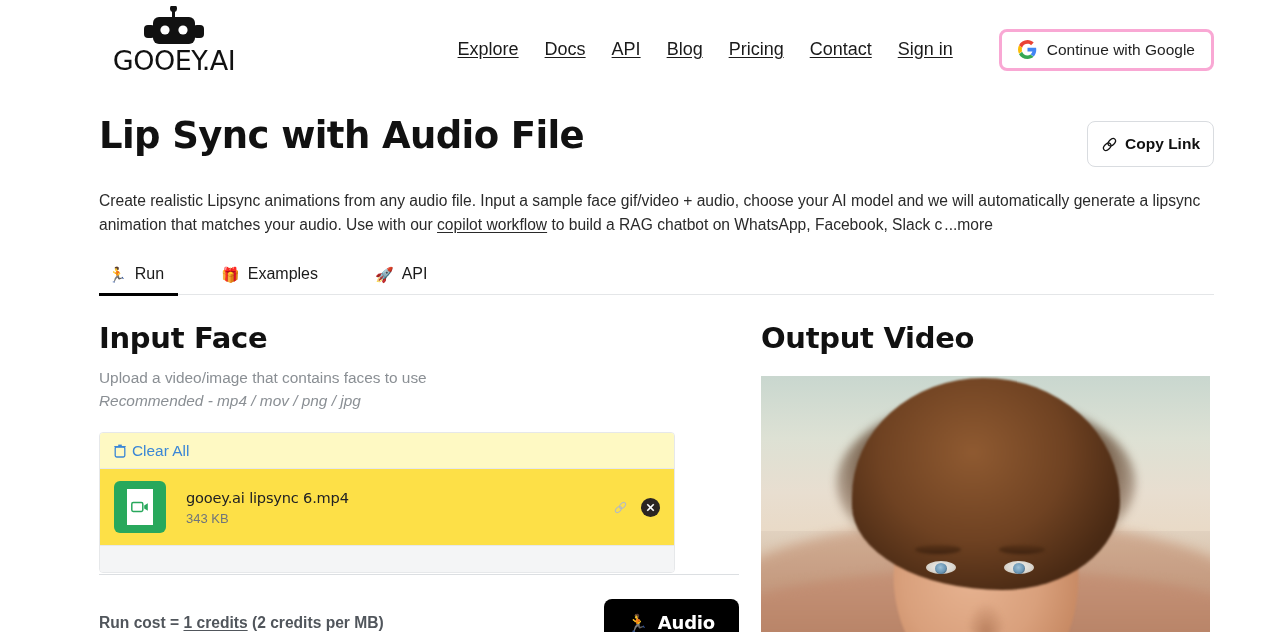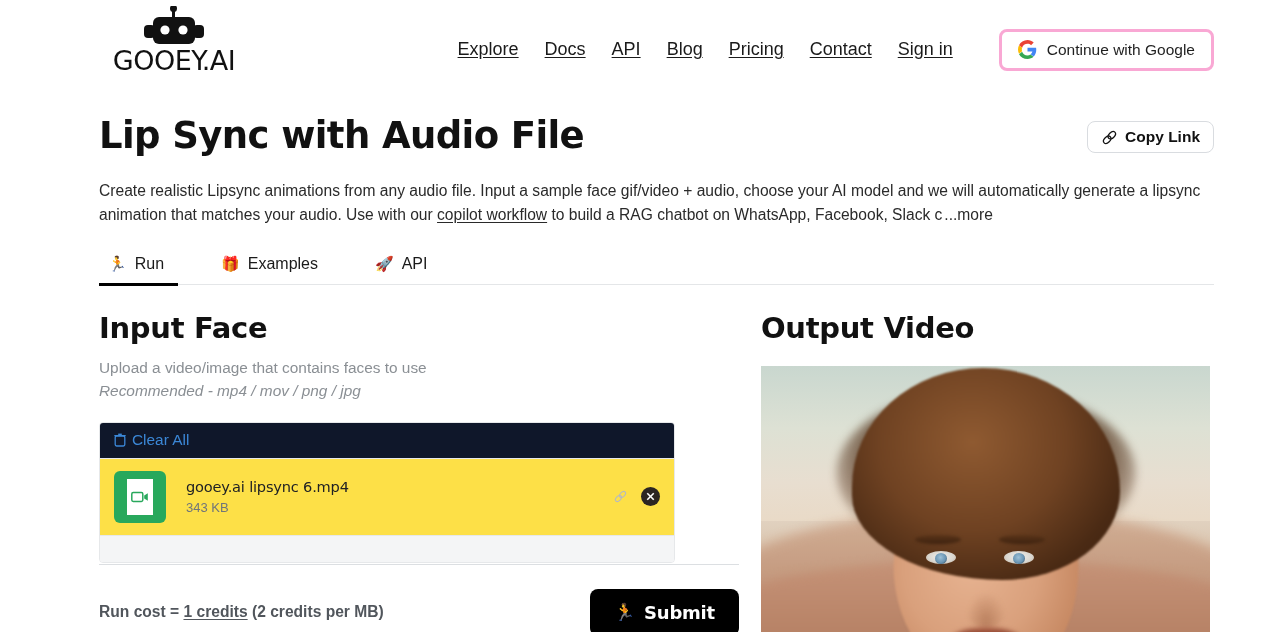--- a/index.html
+++ b/index.html
@@ -88,21 +88,21 @@
   }
   .copy-link {
     margin-left: auto;
     margin-top: 5px;
     display: flex;
     align-items: center;
     gap: 7px;
     border: 1px solid #d9dce0;
     border-radius: 8px;
     background: #fff;
-    height: 32px;
+    height: 46px;
     padding: 0 13px;
     font-size: 15.5px;
     font-weight: 700;
     color: #111;
     cursor: pointer;
     white-space: nowrap;
   }
 
   .description {
     margin-top: 22px;
@@ -182,21 +182,21 @@
   .upload-box {
     margin-top: 21px;
     width: 576px;
     border: 1px solid #e6e8ea;
     border-radius: 4px;
     overflow: hidden;
     background: #fff;
   }
   .upload-head {
     height: 36px;
-    background: #0f172a;
+    background: #fef9c3;
     border-bottom: 1px solid #e6e8ea;
     display: flex;
     align-items: center;
     padding: 0 14px;
     font-size: 15.4px;
   }
   .clear-all {
     display: flex;
     align-items: center;
     gap: 6px;
@@ -513,21 +513,21 @@
       </div>
 
       <div class="divider"></div>
 
       <div class="cost-row">
         <div class="cost-text">
           <span>Run cost = </span><a href="#">1 credits</a><span> (2 credits per MB)</span>
         </div>
         <button class="submit-btn">
           <span style="font-size:17px">🏃</span>
-          <span>Submit</span>
+          <span>Audio</span>
         </button>
       </div>
     </div>
 
     <div class="col-right">
       <h2 class="sec-title">Output Video</h2>
       <div class="video-frame">
         <div class="v-sky"></div>
         <div class="v-dune-far"></div>
         <div class="v-dune-near"></div>

